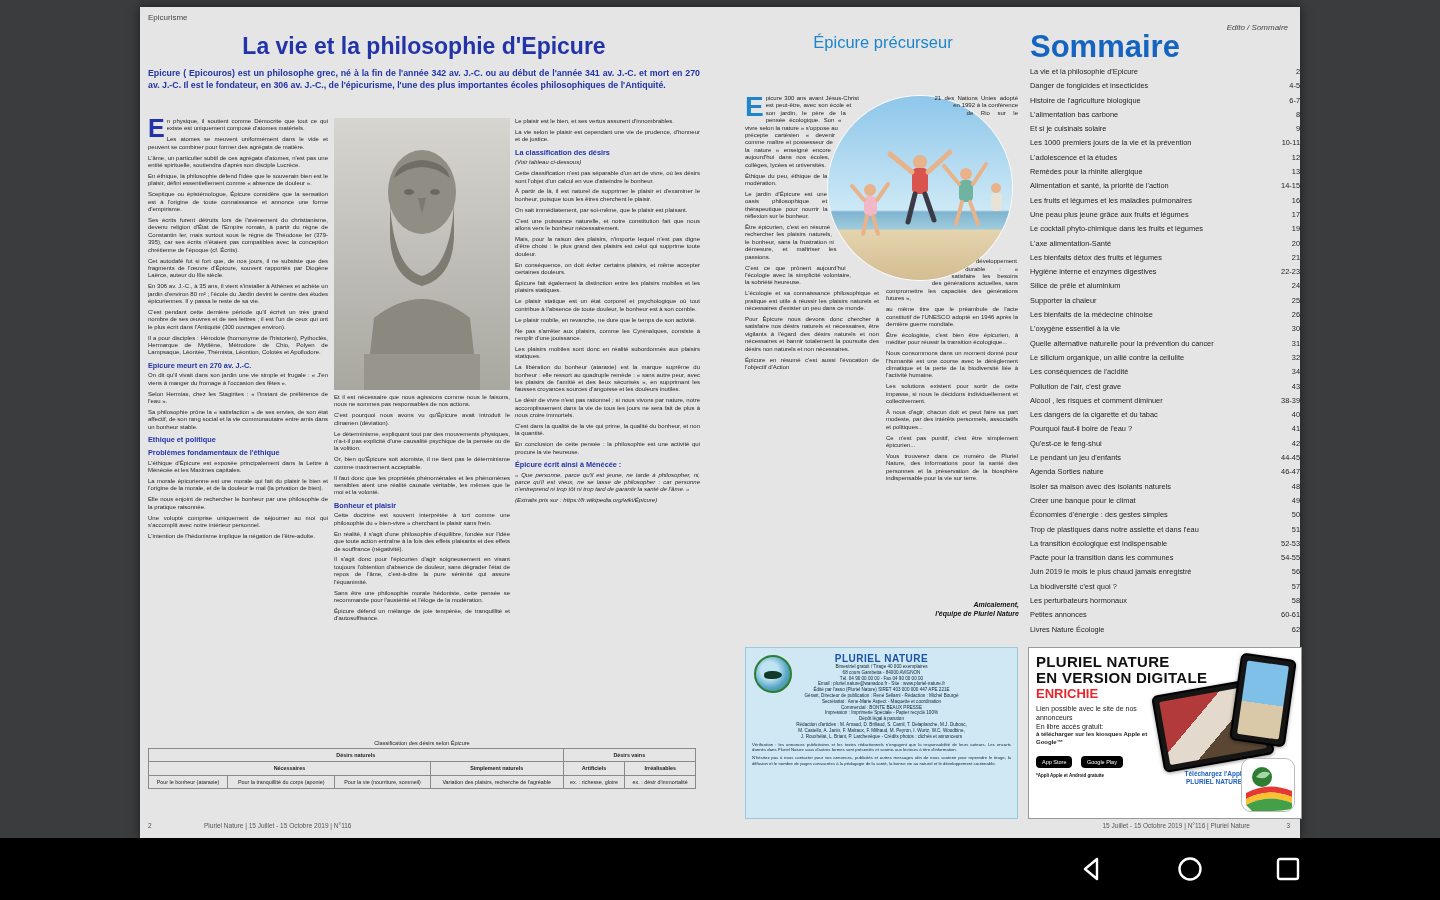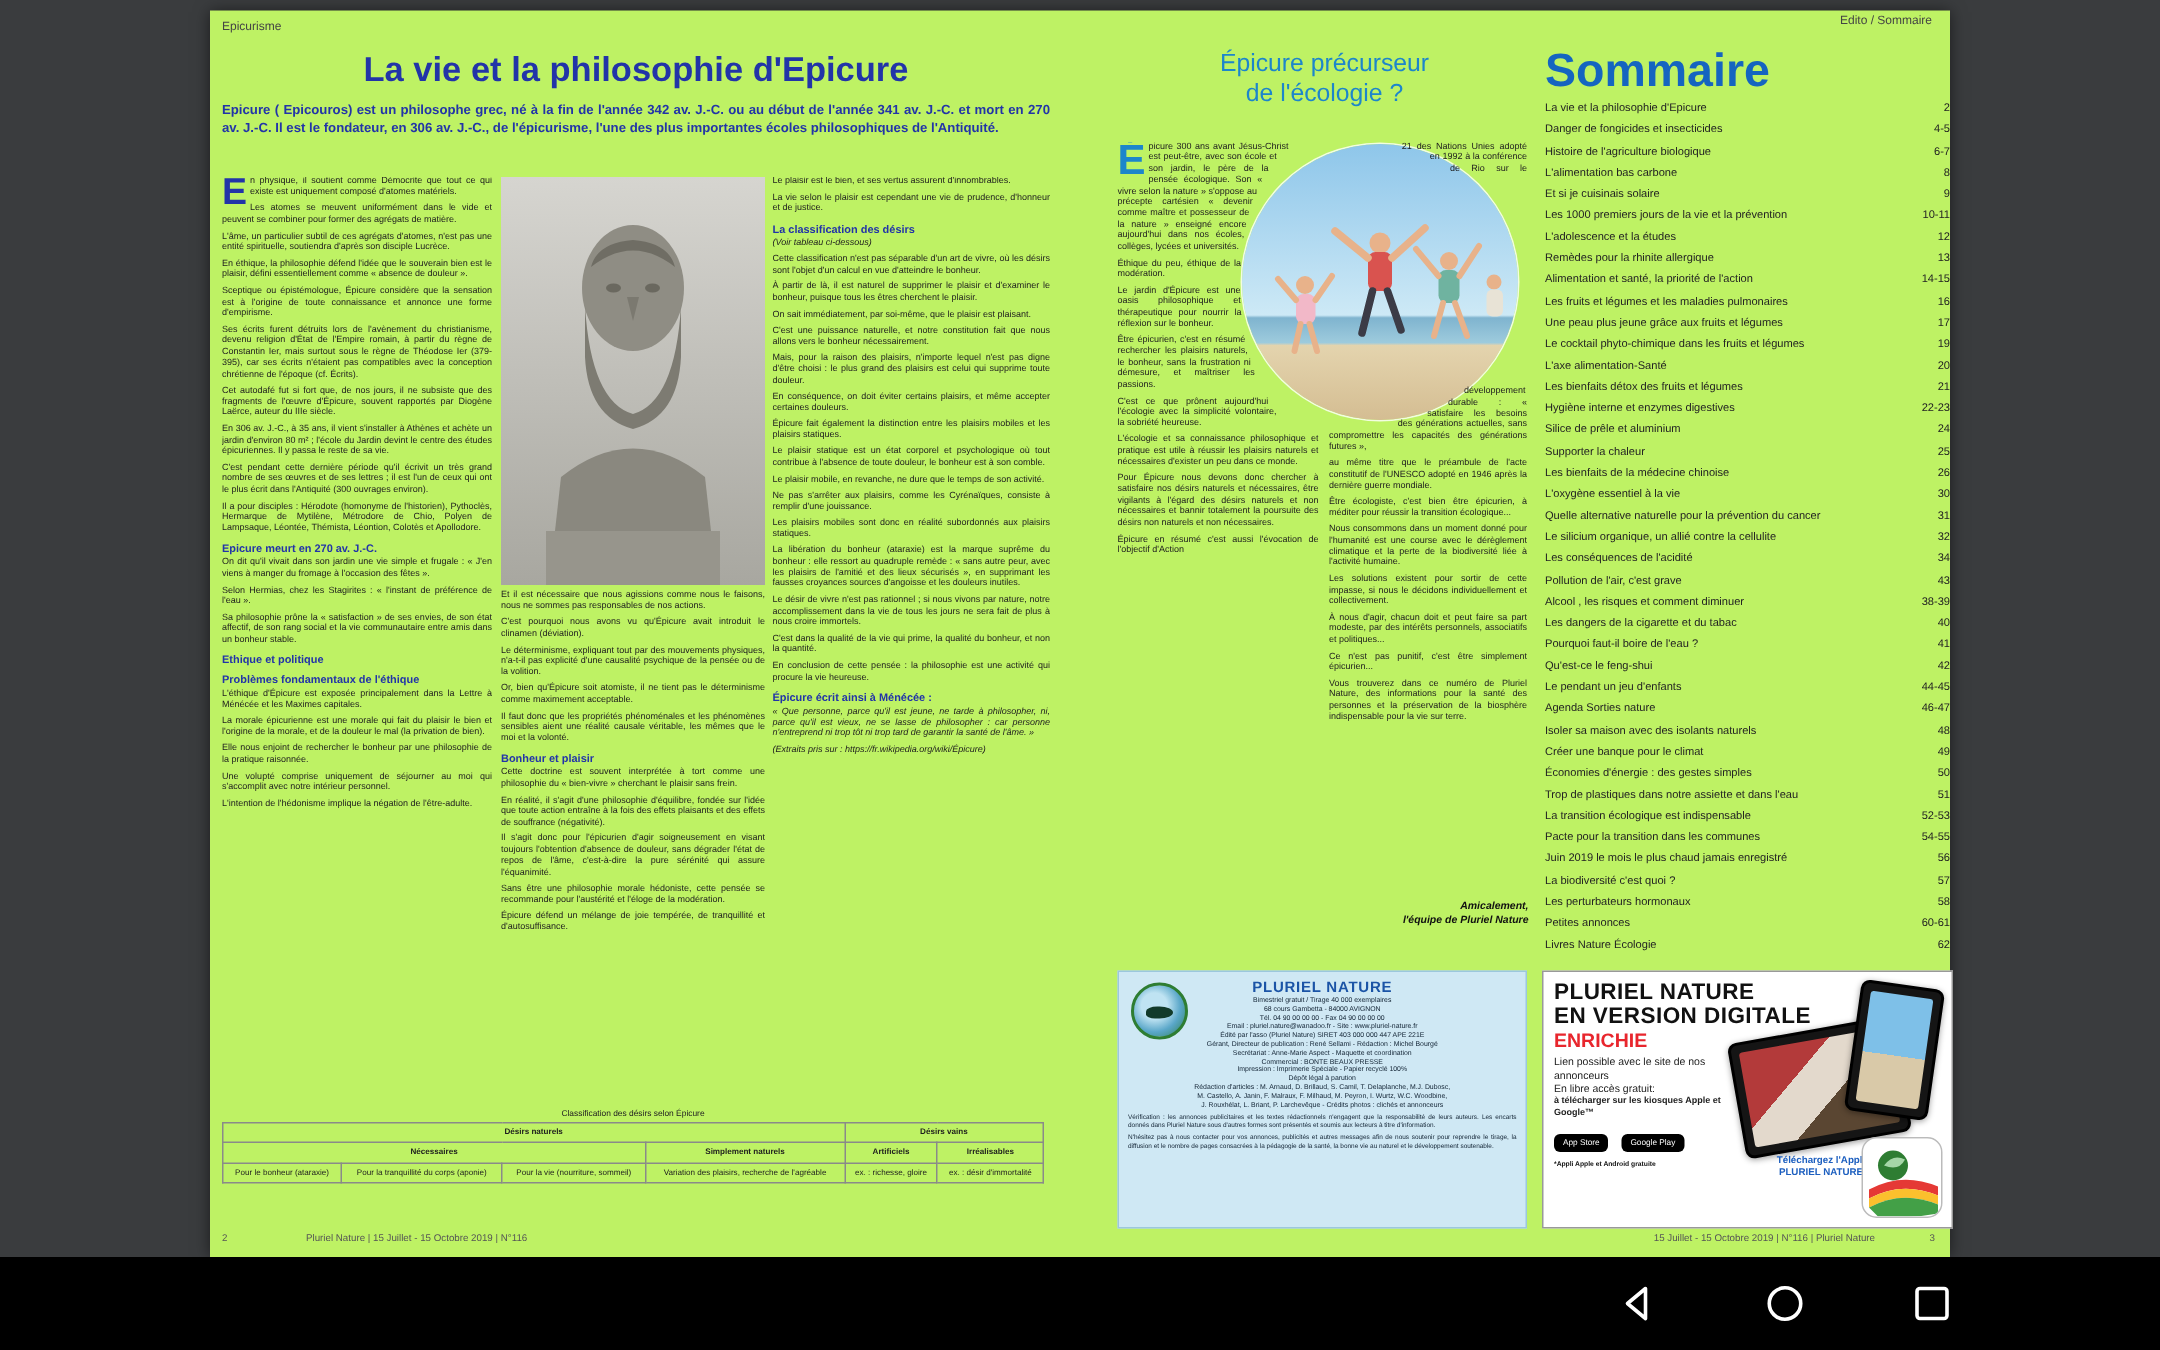--- a/index.html
+++ b/index.html
@@ -1,18 +1,18 @@
 <!DOCTYPE html>
 <html><head>
 <meta charset="utf-8">
 <style>
   html,body{margin:0;padding:0;background:#222;}
   .screen{position:relative;width:1440px;height:900px;background:#3a3c3e;overflow:hidden;
           font-family:"Liberation Sans",sans-serif;}
-  .spread{position:absolute;left:140px;top:7px;width:1160px;height:831px;background:#bef264;
+  .spread{position:absolute;left:140px;top:7px;width:1160px;height:831px;background:#e5e5e5;
           box-shadow:0 0 10px rgba(0,0,0,.55);}
   .abs{position:absolute;}
   .hdr{font-size:8px;color:#444;}
   
   .lp-title{left:8px;top:26px;width:552px;text-align:center;font-size:23px;font-weight:bold;color:#2234a8;}
   .lp-intro{left:8px;top:60px;width:552px;font-size:8.8px;font-weight:bold;color:#2234a8;
             text-align:justify;line-height:1.38;}
   .col{top:111px;height:620px;overflow:hidden;}
   .b-p,.b-d{font-size:6px;line-height:7.4px;text-align:justify;margin:0 0 3.5px;color:#1d1d1d;}
   .b-i{font-size:6px;line-height:7.4px;font-style:italic;margin:0 0 3.5px;color:#1d1d1d;}
@@ -75,21 +75,21 @@
   .navbar{position:absolute;left:0;bottom:0;width:1440px;height:62px;background:#000;}
   .nav-ic{position:absolute;top:17px;width:28px;height:28px;cursor:pointer;}
 </style>
 </head>
 <body>
 
 <div class="screen">
   <div class="spread">
 
     <div class="abs hdr" style="left:8px;top:6px;">Epicurisme</div>
-    <div class="abs hdr" style="right:12px;top:2px;">Edito / Sommaire</div>
+    <div class="abs hdr" style="right:12px;top:16px;font-style:italic;">Edito / Sommaire</div>
 
     <div class="abs lp-title">La vie et la philosophie d'Epicure</div>
     <div class="abs lp-intro">Epicure ( Epicouros) est un philosophe grec, né à la fin de l'année 342 av. J.-C. ou au début de l'année 341 av. J.-C. et mort en 270 av. J.-C. Il est le fondateur, en 306 av. J.-C., de l'épicurisme, l'une des plus importantes écoles philosophiques de l'Antiquité.</div>
 
     <div class="abs col" style="left:8px;width:180px;">
         <div class="b-d"><span class="dc">E</span>n physique, il soutient comme Démocrite que tout ce qui existe est uniquement composé d'atomes matériels.</div>
         <div class="b-p">Les atomes se meuvent uniformément dans le vide et peuvent se combiner pour former des agrégats de matière.</div>
         <div class="b-p">L'âme, un particulier subtil de ces agrégats d'atomes, n'est pas une entité spirituelle, soutiendra d'après son disciple Lucrèce.</div>
         <div class="b-p">En éthique, la philosophie défend l'idée que le souverain bien est le plaisir, défini essentiellement comme « absence de douleur ».</div>
         <div class="b-p">Sceptique ou épistémologue, Épicure considère que la sensation est à l'origine de toute connaissance et annonce une forme d'empirisme.</div>
@@ -195,21 +195,20 @@
         </tbody>
     </table>
 
     <div class="abs foot" style="left:8px;top:815px;">2</div>
     <div class="abs foot" style="left:64px;top:815px;">Pluriel Nature | 15 Juillet - 15 Octobre 2019 | N°116</div>
     <div class="abs foot" style="left:830px;top:815px;width:280px;text-align:right;">15 Juillet - 15 Octobre 2019 | N°116 | Pluriel Nature</div>
     <div class="abs foot" style="right:10px;top:815px;">3</div>
 
     <div class="abs rp-title">
       <div>Épicure précurseur</div>
-      <div>de l'écologie ?</div>
     </div>
 
     <div class="abs eco-photo">
       <svg width="184" height="184" viewBox="0 0 184 184">
         <defs>
           <linearGradient id="sky" x1="0" y1="0" x2="0" y2="1">
             <stop offset="0" stop-color="#8ec6ea"></stop>
               <stop offset="0.62" stop-color="#cde9f6"></stop>
             <stop offset="0.63" stop-color="#7fb4cf"></stop>
               <stop offset="0.72" stop-color="#9ecbdd"></stop>

